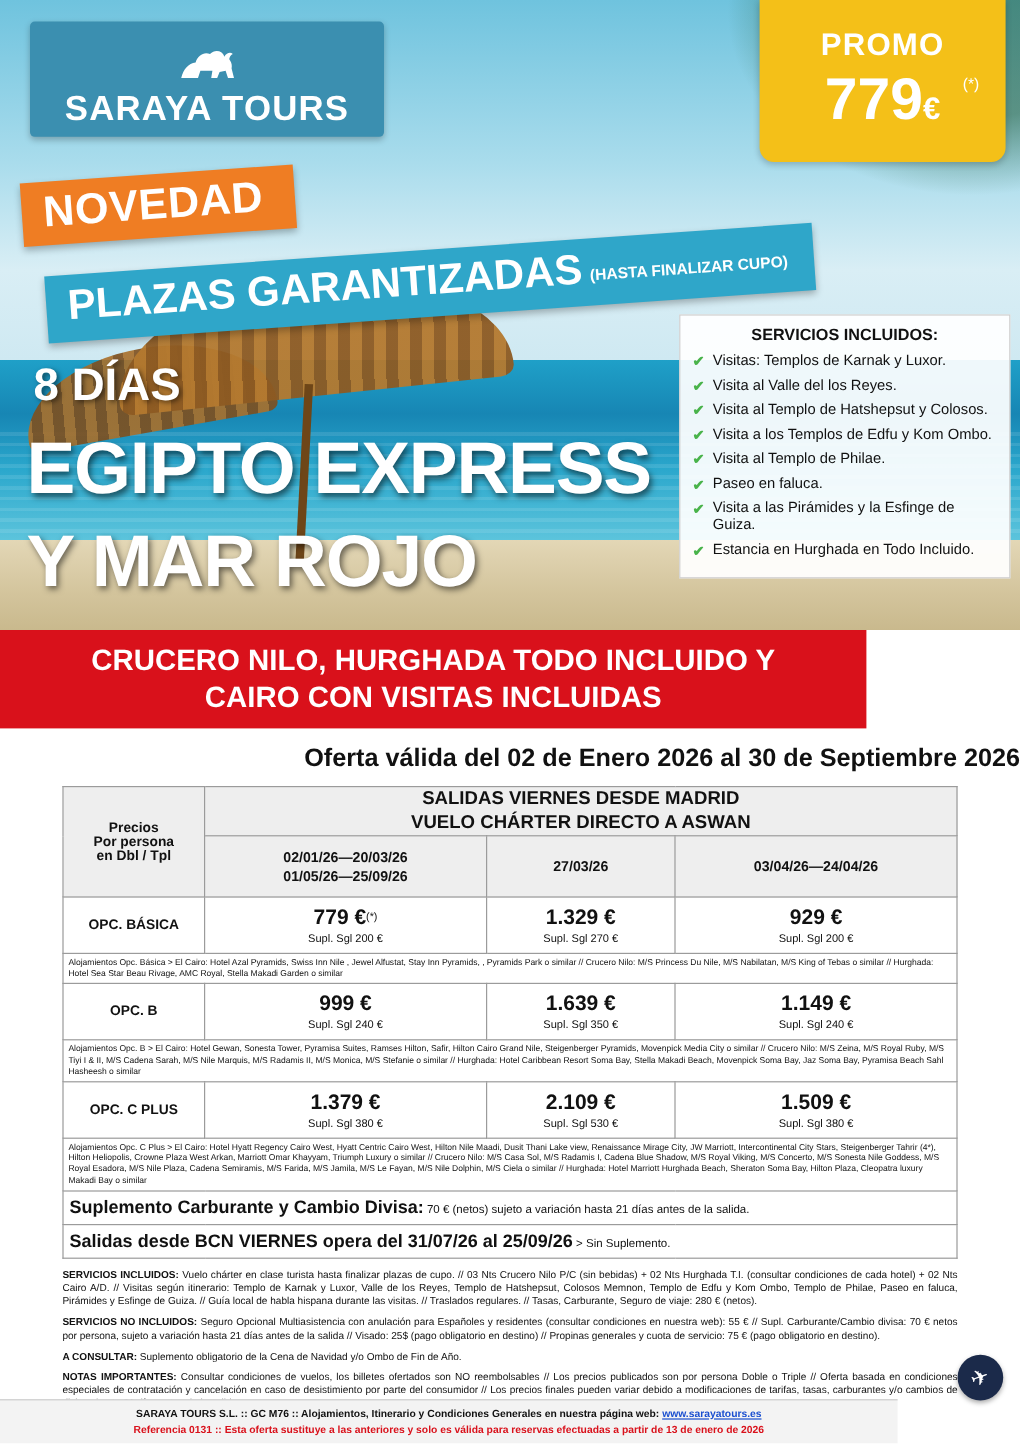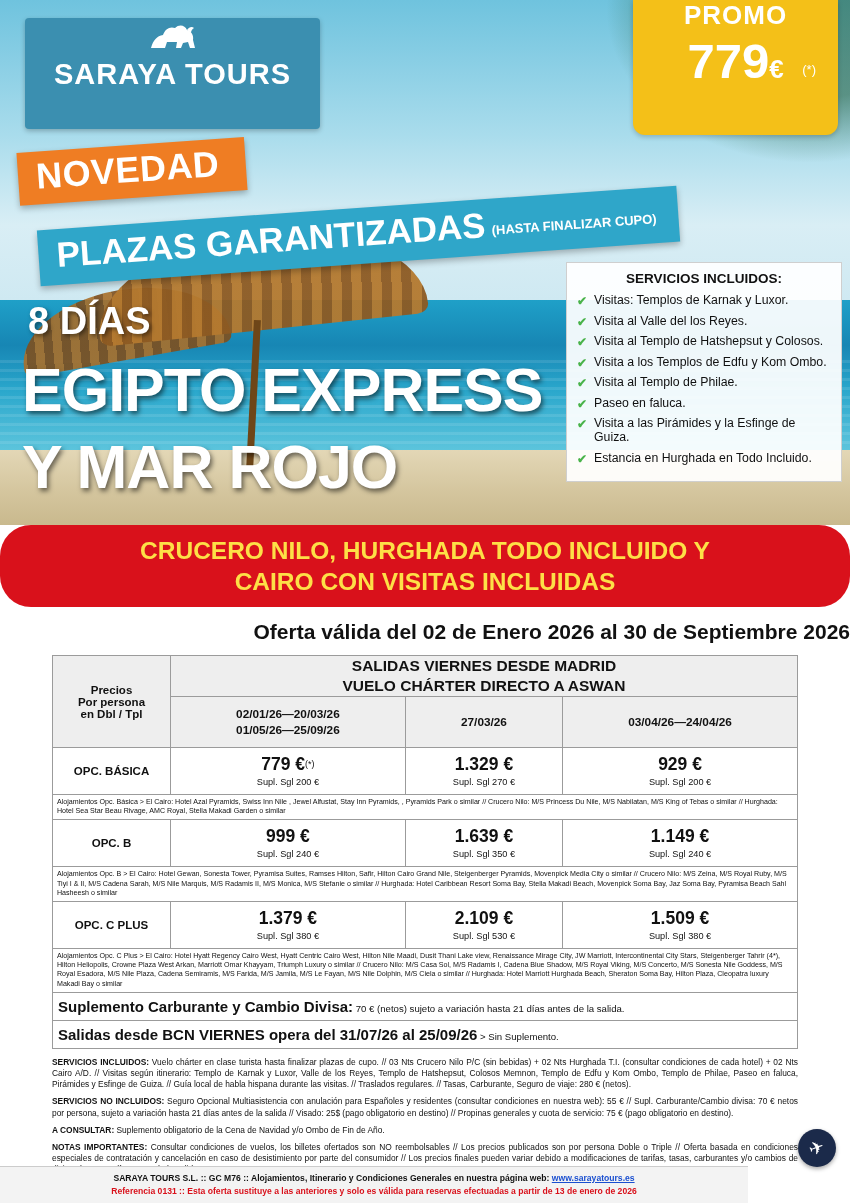--- a/index.html
+++ b/index.html
@@ -53,37 +53,37 @@
   }
   .pole { position:absolute; left:250px; top:320px; width:7px; height:150px; background:#6e4618; transform:rotate(3deg);}
   .palm {
     position:absolute; right:-20px; top:-10px; width:300px; height:200px;
     background: radial-gradient(ellipse at 80% 10%, rgba(20,70,20,.85) 0 35%, rgba(20,70,20,0) 60%);
     opacity:.55;
   }
 
   
   .logo-box {
-    position:absolute; left:25px; top:18px; width:295px; height:111px;
+    position:absolute; left:25px; top:18px; width:295px; height:96px;
     background:#3b8fb0; border-radius:4px;
     box-shadow:0 2px 5px rgba(0,0,0,.25);
-    display:flex; flex-direction:column; align-items:center; 
+    display:flex; flex-direction:column; align-items:center; justify-content:flex-end;
     padding-bottom:6px;
   }
   .logo-mark { width:60px; height:38px; margin-bottom:2px; }
   .logo-text { color:#fff; font-size:29px; font-weight:bold; letter-spacing:1px; }
 
   
   .promo {
     position:absolute; right:12px; top:0; width:205px; height:135px;
     background:#f4c018; border-radius:0 0 12px 12px;
     text-align:center; color:#fff;
     box-shadow:0 2px 5px rgba(0,0,0,.2);
   }
-  .promo .lbl { font-size:26px; font-weight:bold; letter-spacing:1px; }
+  .promo .lbl { font-size:26px; font-weight:bold; letter-spacing:1px; padding-top:22px; }
   .promo .amt { font-size:49px; font-weight:bold; line-height:48px; margin-top:6px; }
   .promo .amt .cur { font-size:26px; }
   .promo .ast { position:absolute; right:22px; top:62px; font-size:13px; }
 
   .ribbon-novedad {
     position:absolute; left:18px; top:145px;
     background:#ef7d23; color:#fff; font-size:36px; font-weight:bold;
     padding:4px 26px 7px 18px; transform: rotate(-4deg);
     box-shadow:0 3px 6px rgba(0,0,0,.28);
     letter-spacing:.5px;
@@ -118,23 +118,23 @@
   .servicios ul { margin:0; padding:0; list-style:none; }
   .servicios li {
     font-size:12.3px; margin:0 0 6.5px 0; padding-left:17px; position:relative; color:#111;
   }
   .check {
     position:absolute; left:0; top:1px; color:#49b34a; font-size:12px; font-weight:bold;
   }
 
   
   .redband {
-    width:850px; height:82px; background:#d9111b; color:#fde047;
+    width:722px; height:82px; background:#d9111b; color:#ffffff;
     display:flex; align-items:center; justify-content:center; text-align:center;
-    font-size:24.5px; font-weight:bold; line-height:31px;border-radius:31px;
+    font-size:24.5px; font-weight:bold; line-height:31px;
   }
 
   
   .offer {
     text-align:right; font-size:21px; font-weight:bold; padding:13px 0 11px 0; color:#111;
   }
 
   
   .tablewrap { padding:0 52px; }
   table.prices { width:746px; border-collapse:collapse; }

